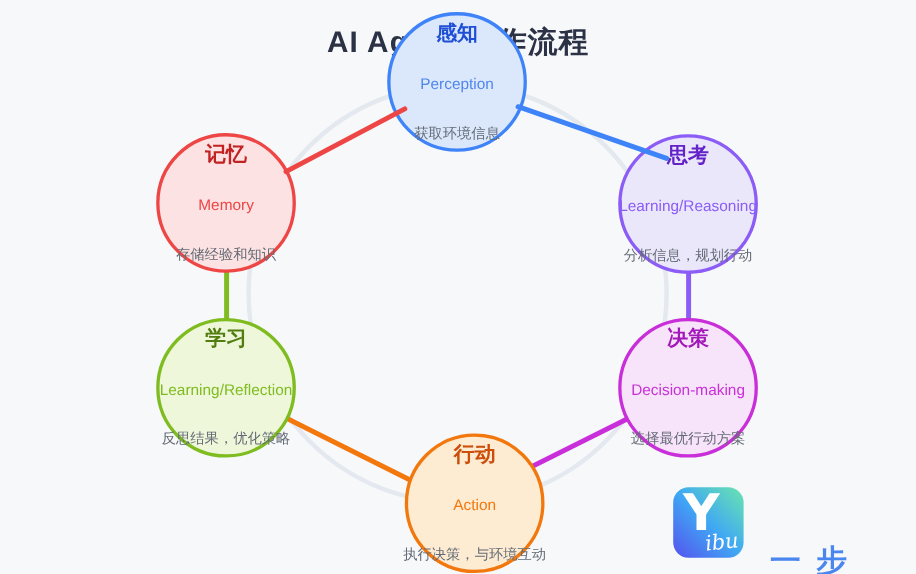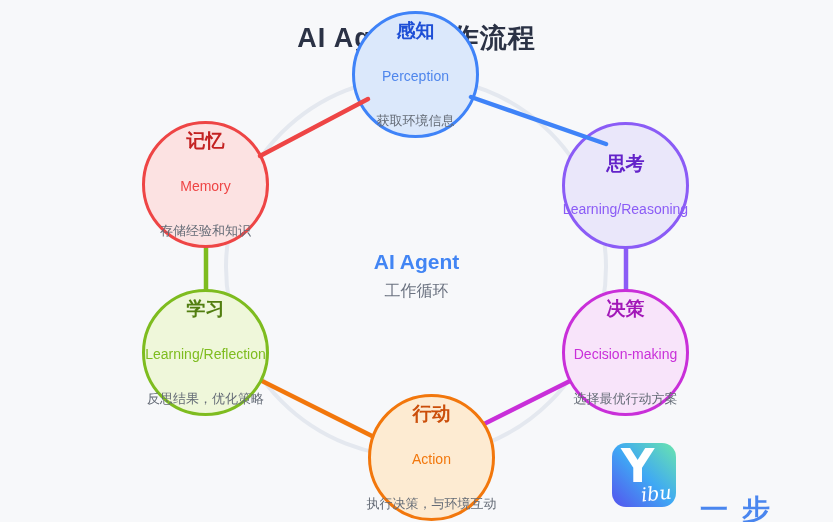--- a/index.html
+++ b/index.html
@@ -80,20 +80,21 @@
 
   <div class="node node-perception" style="--b: #3f83f8; --f: #dbe8fb; --zh: #1e4fd6; --en: #4f86ec;">
     <div class="zh">感知</div>
     <div class="en">Perception</div>
     <div class="desc">获取环境信息</div>
   </div>
 
   <div class="node node-planning" style="--b: #8b5cf6; --f: #eae7fa; --zh: #6323c9; --en: #8b5cf6;">
     <div class="zh">思考</div>
     <div class="en">Learning/Reasoning</div>
+    <div class="desc">分析信息，规划行动</div>
   </div>
 
   <div class="node node-decision" style="--b: #c92fd9; --f: #f8e4fa; --zh: #a218b8; --en: #c92fd9;">
     <div class="zh">决策</div>
     <div class="en">Decision-making</div>
     <div class="desc">选择最优行动方案</div>
   </div>
 
   <div class="node node-action" style="--b: #f2770c; --f: #fdebd2; --zh: #cb4e0a; --en: #f2770c;">
     <div class="zh">行动</div>
@@ -106,24 +107,20 @@
     <div class="en">Learning/Reflection</div>
     <div class="desc">反思结果，优化策略</div>
   </div>
 
   <div class="node node-memory" style="--b: #ee4545; --f: #fce2e2; --zh: #c32222; --en: #ee4545;">
     <div class="zh">记忆</div>
     <div class="en">Memory</div>
     <div class="desc">存储经验和知识</div>
   </div>
 
-  <div class="center-label">
-    <div class="t">AI Agent</div>
-    <div class="s">工作循环</div>
-  </div>
 
   <svg class="layer over" viewBox="0 0 833 522">
     <line class="link" x1="471" y1="97" x2="606" y2="144" style="stroke: rgb(63, 131, 248);"></line>
     <line class="link" x1="260" y1="156" x2="368" y2="99" style="stroke: rgb(238, 69, 69);"></line>
   </svg>
 
   <div class="wm">
     <div class="logo">
       <span class="y">Y</span>
       <span class="script">ibu</span>

